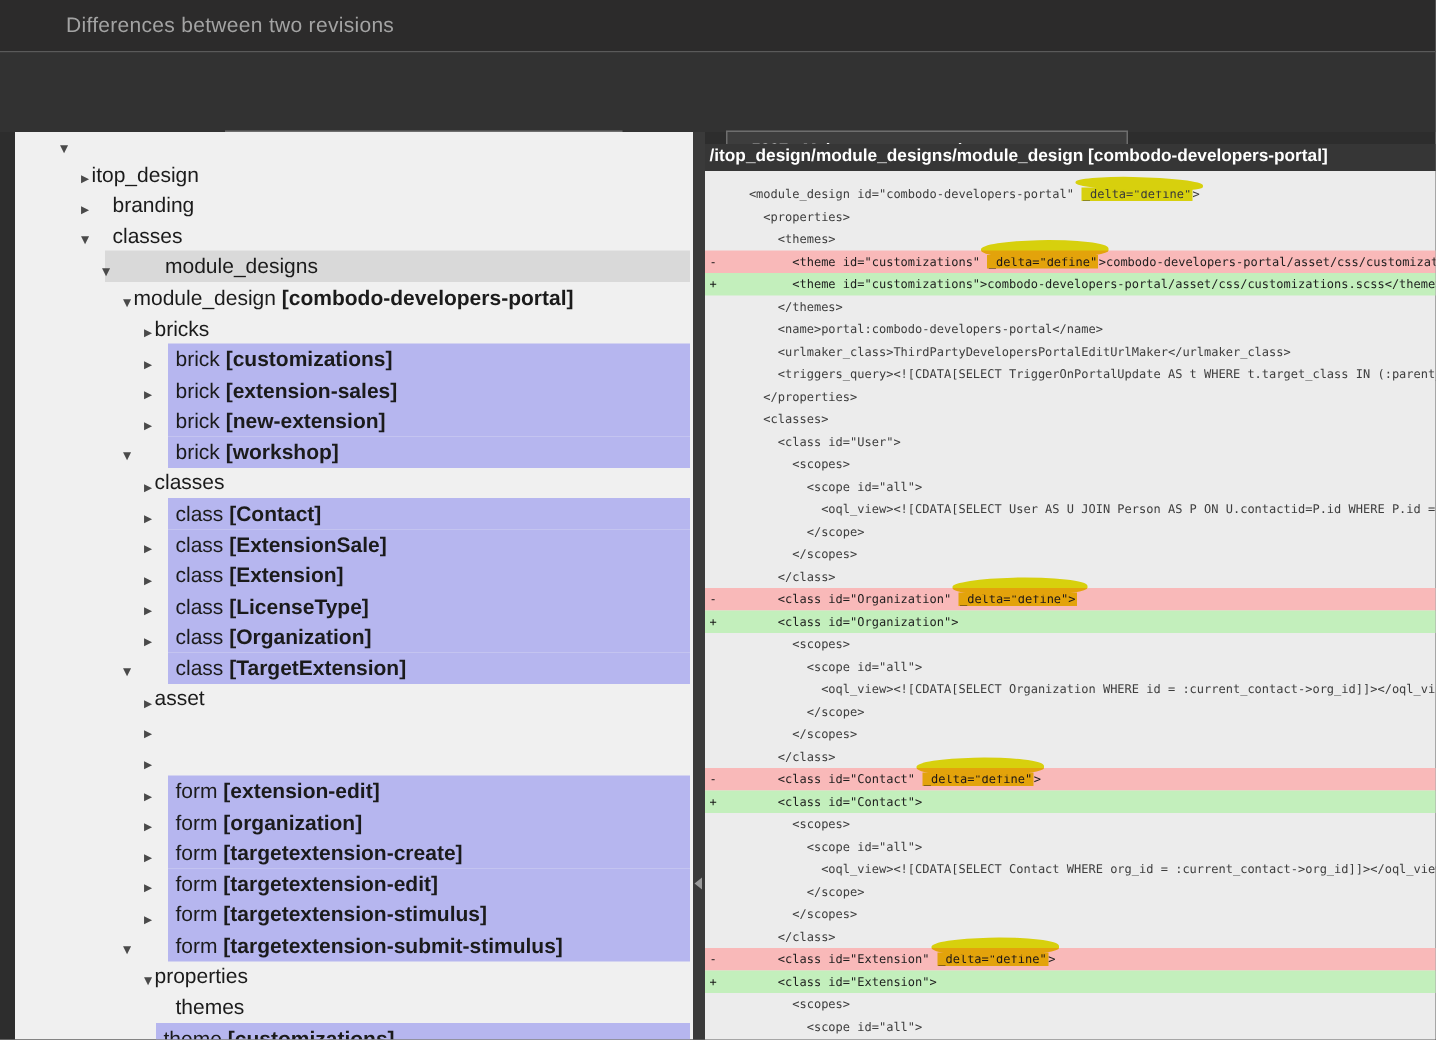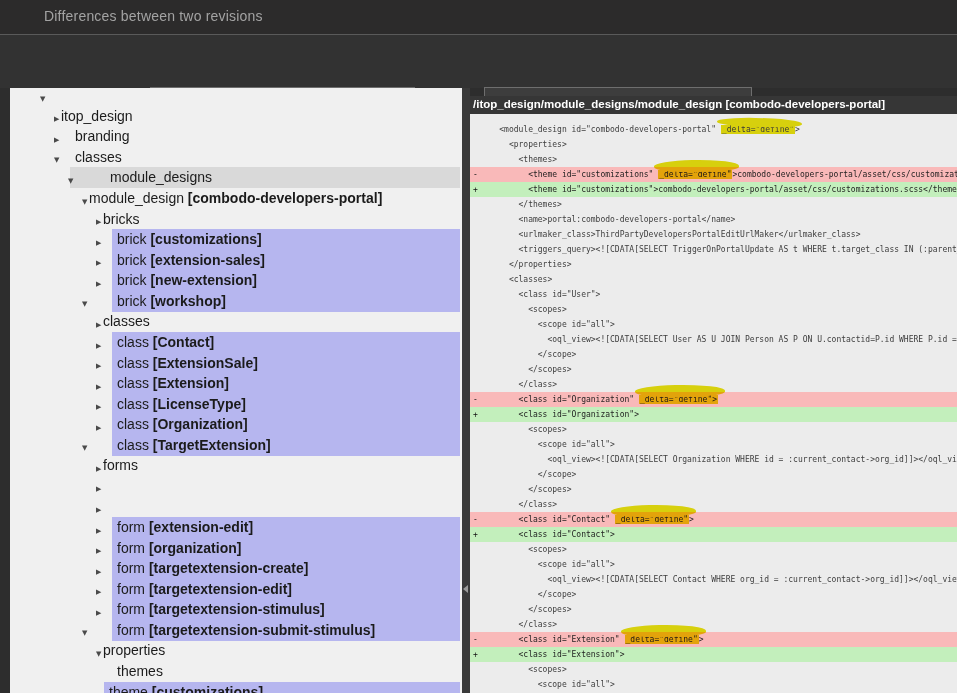--- a/index.html
+++ b/index.html
@@ -180,21 +180,21 @@
     <div class="trow" style="padding-left: 86px;">
       <span class="tri">▶</span>
       <span class="tlabel changed">class  <b>[Organization]</b></span>
     </div>
     <div class="trow" style="padding-left: 86px;">
       <span class="tri">▶</span>
       <span class="tlabel changed">class  <b>[TargetExtension]</b></span>
     </div>
     <div class="trow" style="padding-left: 72px;">
       <span class="tri">▼</span>
-      <span class="tlabel">forms</span>
+      <span class="tlabel">asset</span>
     </div>
     <div class="trow" style="padding-left: 86px;">
       <span class="tri">▶</span>
     </div>
     <div class="trow" style="padding-left: 86px;">
       <span class="tri">▶</span>
     </div>
     <div class="trow" style="padding-left: 86px;">
       <span class="tri">▶</span>
       <span class="tlabel changed">form  <b>[extension-edit]</b></span>

